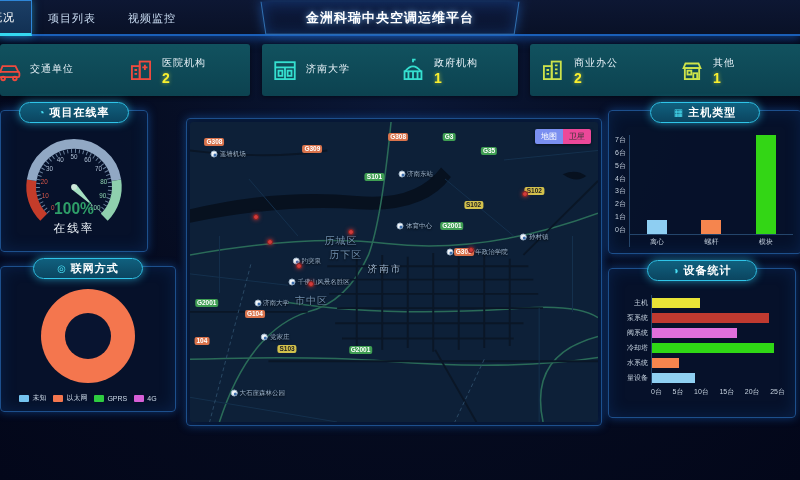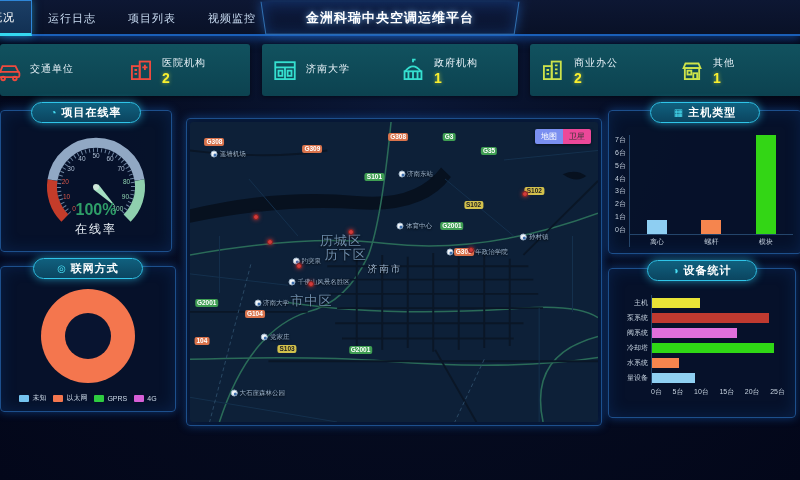--- a/index.html
+++ b/index.html
@@ -46,21 +46,21 @@
   
   .panel { position:absolute; background:rgba(7,18,43,.92); border:1px solid #1d4f8c; border-radius:4px;
     box-shadow:0 0 10px rgba(28,110,215,.45), inset 0 0 16px rgba(20,90,180,.22); }
   .panel-head { position:absolute; top:-9px; left:50%; transform:translateX(-50%);
     min-width:110px; padding:2px 14px; text-align:center; white-space:nowrap;
     background:linear-gradient(#10607e,#0b4560); border:1px solid #2fc4e8; border-radius:12px;
     box-shadow:0 0 9px rgba(47,196,232,.65); font-size:11px; font-weight:bold; color:#fff;
     letter-spacing:1px; z-index:5; }
   .panel-head .hicon { color:#49e0f5; font-size:10px; margin-right:4px; }
 
-  .p-online { left:0;   top:110px; width:172px; height:142px; }
+  .p-online { left:0;   top:110px; width:148px; height:142px; }
   .p-net    { left:0;   top:266px; width:176px; height:146px; }
   .p-map    { left:186px; top:118px; width:416px; height:308px; }
   .p-host   { left:608px; top:110px; width:194px; height:144px; }
   .p-dev    { left:608px; top:268px; width:188px; height:150px; }
 
   
   .gauge-wrap { position:absolute; inset:14px 0 0 0; display:flex; justify-content:flex-end; }
   .gtick { font-size:6.5px; fill:#aebfd4; text-anchor:middle; }
   .gtick.lo { fill:#d8574a; } .gtick.hi { fill:#8fd3b0; }
   .gauge-val { font-size:16px; font-weight:bold; fill:#2e9e68; text-anchor:middle; }
@@ -106,35 +106,34 @@
     padding:0 2px; border-radius:2px; line-height:8px; z-index:4; }
   .shield.orange { background:#d9734c; color:#fff; }
   .shield.green  { background:#3f9e53; color:#fff; }
   .shield.yellow { background:#d2c14c; color:#222; }
   .poi { position:absolute; transform:translate(-50%,-50%); display:flex; align-items:center; gap:2px; z-index:3; }
   .poi-dot { width:7px; height:7px; border-radius:50%; background:#f2f6fa; border:1px solid #9fb4c8;
     display:inline-block; position:relative; }
   .poi-dot::after { content:""; position:absolute; left:2px; top:2px; width:3px; height:3px;
     border-radius:50%; background:#3d6fae; }
   .poi-label { font-size:6.5px; color:#9db4cc; text-shadow:0 1px 2px #000; white-space:nowrap; }
-  .district { position:absolute; transform:translate(-50%,-50%); font-size:13px; color:#6f8dab;
+  .district { position:absolute; transform:translate(-50%,-50%); font-size:10px; color:#6f8dab;
     letter-spacing:1px; z-index:2; text-shadow:0 1px 2px #000; white-space:nowrap; }
   .district.city { font-size:9.5px; color:#a4bcd6; letter-spacing:2px; }
   .pdot { position:absolute; transform:translate(-50%,-50%); width:6px; height:6px; border-radius:50%;
     background:#d23b3b; border:1px solid #7e1f1f; box-shadow:0 0 4px rgba(220,60,60,.8); z-index:4; }
 </style>
 </head>
 <body>
 
 <div id="screen">
 
   <div class="navbar">
     <div class="nav-tabs">
       <div class="nav-tab active">概况</div>
-      <div class="nav-tab">运行日志</div>
       <div class="nav-tab">项目列表</div>
       <div class="nav-tab">视频监控</div>
     </div>
     <div class="title-box">
       <span>金洲科瑞中央空调运维平台</span>
     </div>
   </div>
 
   <div class="card card1">
     <div class="stat a-red">

